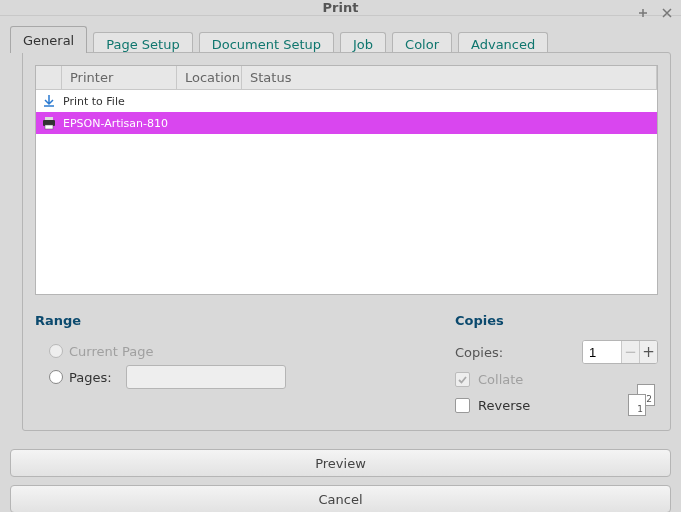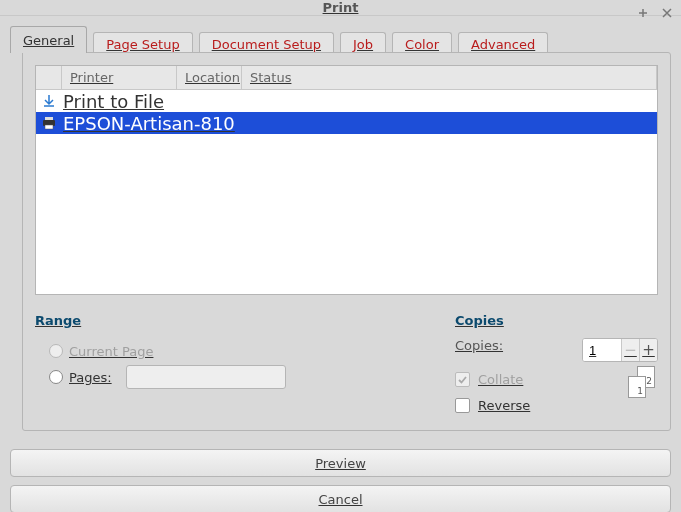--- a/index.html
+++ b/index.html
@@ -13,21 +13,20 @@
     width: 681px;
     height: 512px;
     overflow: hidden;
   }
   .window {
     width: 681px;
     height: 408px;
     background: #d9d9d9;
     display: flex;
     flex-direction: column;
-    text-decoration: underline;
   }
   .titlebar {
     height: 26px;
     display: flex;
     align-items: center;
     justify-content: center;
     position: relative;
     background: #d9d9d9;
     border-bottom: 1px solid #c8c8c8;
   }
@@ -64,21 +63,21 @@
     gap: 6px;
     align-items: flex-end;
     height: 28px;
   }
   .tab {
     padding: 4px 12px;
     border: 1px solid #b5b5b5;
     border-bottom: none;
     border-radius: 3px 3px 0 0;
     background: #e4e4e4;
-    color: #b91c1c;
+    color: #0f766e;
     font-size: 13px;
     cursor: pointer;
     position: relative;
     top: 1px;
     height: 24px;
     display: flex;
     align-items: center;
   }
   .tab.active {
     background: #d9d9d9;
@@ -131,26 +130,26 @@
   .col-icon { width: 26px; padding:0; }
   .col-printer { width: 115px; }
   .col-location { width: 65px; }
   .col-status { flex: 1; border-right: none; }
 
   .listrows { flex:1; overflow:auto; }
   .row {
     display: flex;
     height: 22px;
     align-items: center;
-    font-size: 18px;
+    font-size: 11px;
     color: #333;
     cursor: pointer;
   }
   .row.selected {
-    background: #1d4ed8;
+    background: #d946ef;
     color: #ffffff;
   }
   .row .cell-icon {
     width: 26px;
     display:flex; align-items:center; justify-content:center;
   }
   .row .cell-rest {
     flex:1;
     padding-left: 1px;
   }
@@ -204,20 +203,21 @@
     width: 160px;
     height: 24px;
     border: 1px solid #b5b5b5;
     border-radius: 3px;
     background: #eeeeee;
     margin-left: 8px;
   }
 
   .copies-row {
     display:flex;
+    align-items:center;
     height: 28px;
     margin-left: 0;
   }
   .copies-row .label { width: 60px; color:#555; }
   .spinner {
     display:flex;
     border:1px solid #b5b5b5;
     border-radius:3px;
     overflow:hidden;
     height:24px;
@@ -386,21 +386,21 @@
           <div class="copies-row">
             <span class="label">Copies:</span>
             <span style="flex:1"></span>
             <span class="spinner">
               <input value="1" style="">
               <span class="spinbtn disabled">−</span>
               <span class="spinbtn">+</span>
             </span>
           </div>
 
-          <div style="display:flex; align-items:flex-start;">
+          <div style="display:flex; align-items:flex-end;">
             <div style="flex:1;">
               <div class="chkrow disabled">
                 <span class="chk checked disabled">
                   <svg width="11" height="11" viewBox="0 0 11 11">
                       <path d="M2 6l2.5 2.5L9 3" stroke="#aaa" stroke-width="1.8" fill="none"></path>
                     </svg>
                 </span>
                 <span class="label" style="color:#a0a0a0">Collate</span>
               </div>
               <div class="chkrow">

